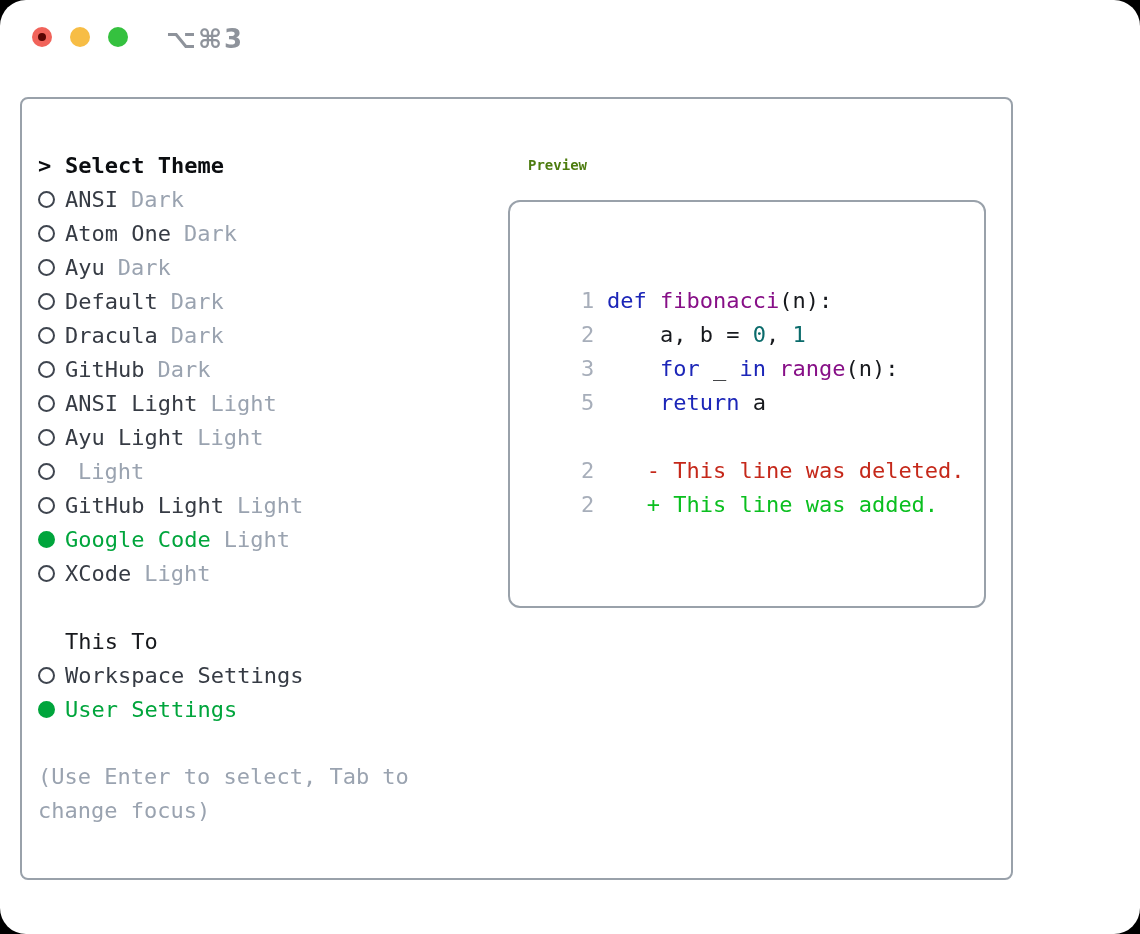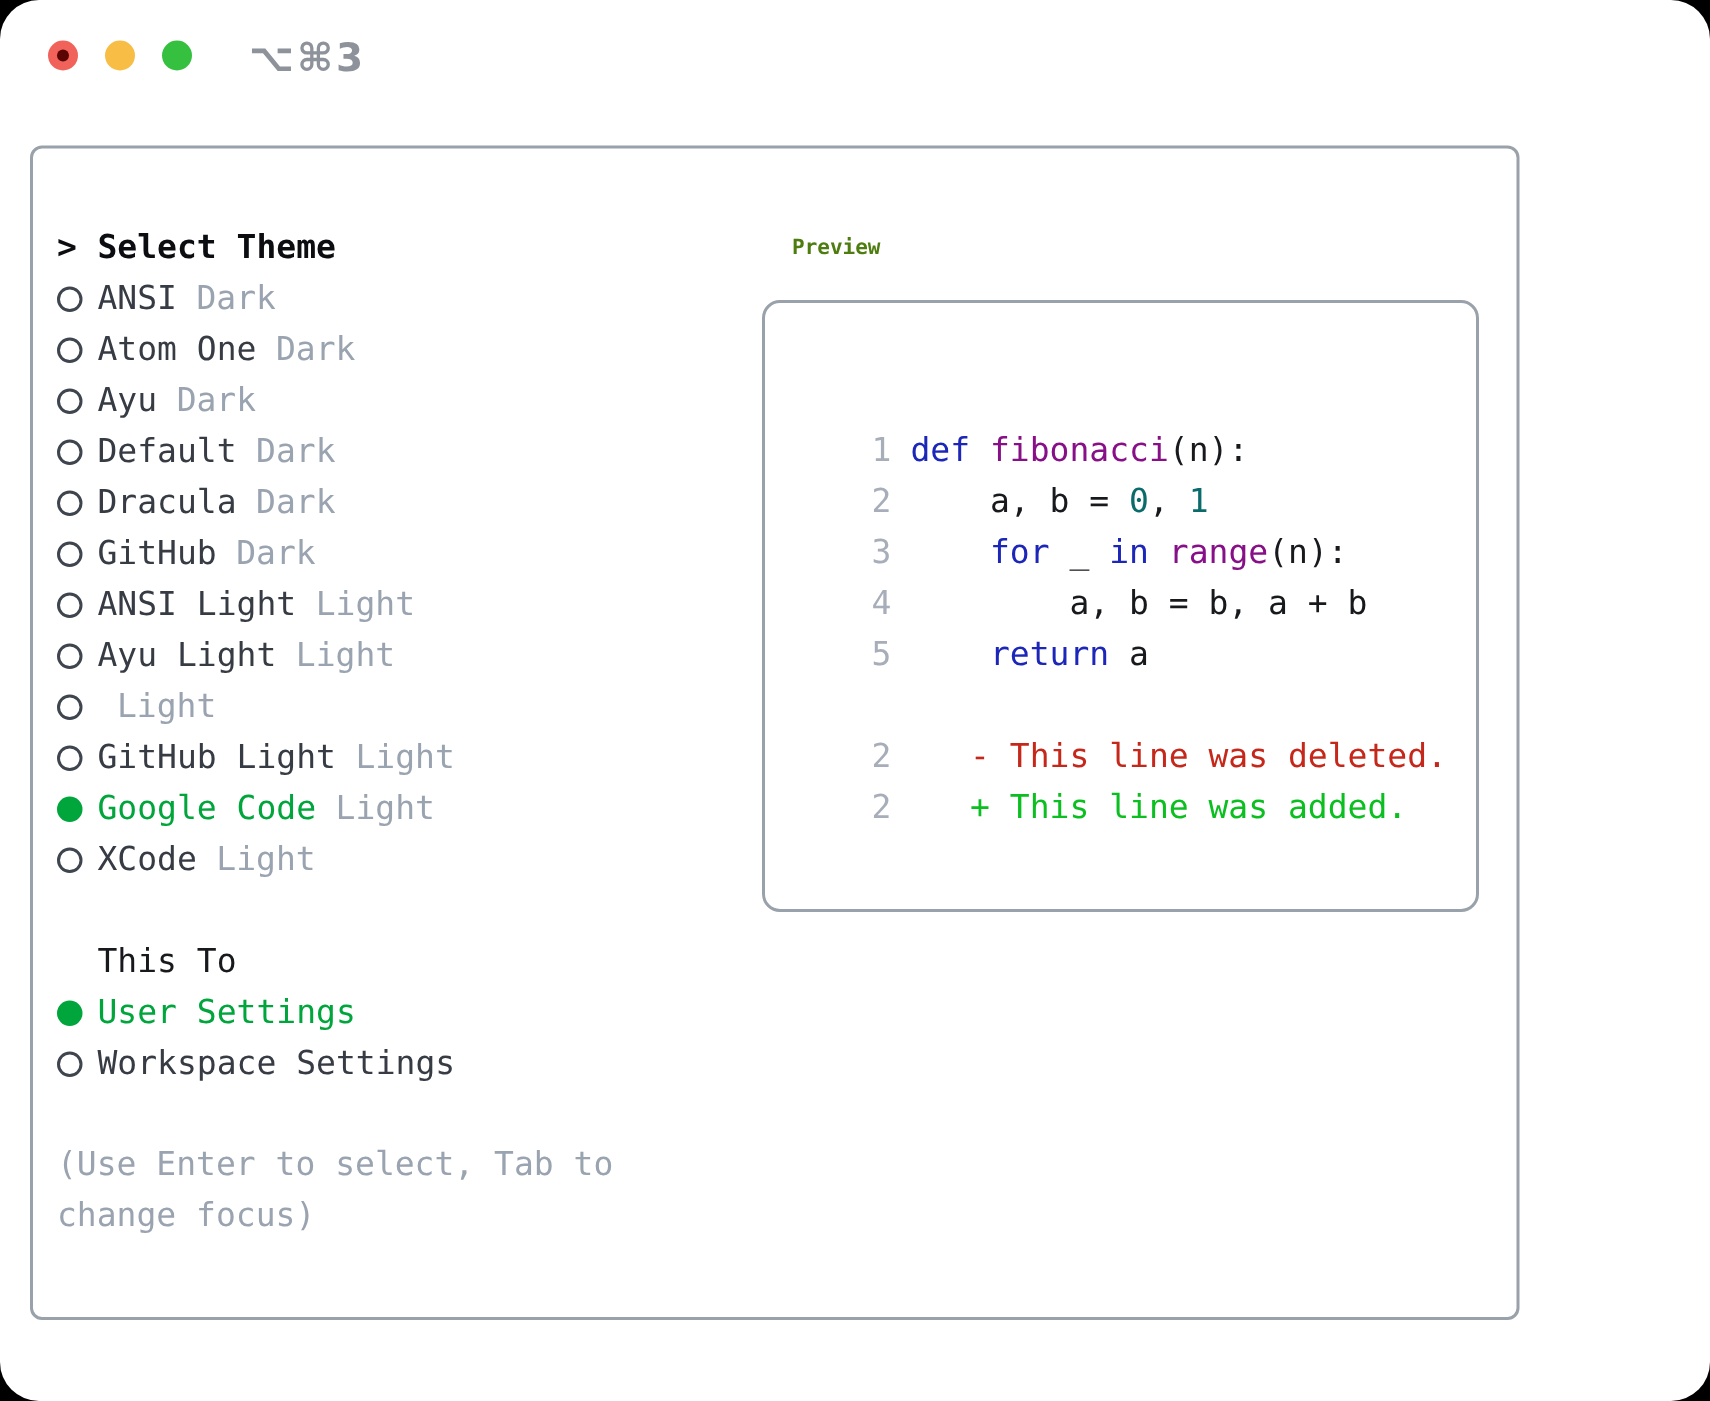--- a/index.html
+++ b/index.html
@@ -167,31 +167,31 @@
         </div>
 
       <div class="spacer"></div>
 
       <div class="row">
         <span class="marker"></span>
         <span class="apply-label">This To</span>
       </div>
 
       <div id="apply-list">
+          <div class="row">
+    <span class="marker">
+              <span class="bullet"></span>
+            </span>
+    <span class="nm opt-label">Workspace Settings</span>
+  </div>
           <div class="row selected">
     <span class="marker">
               <span class="bullet"></span>
             </span>
     <span class="nm opt-label">User Settings</span>
-  </div>
-          <div class="row">
-    <span class="marker">
-              <span class="bullet"></span>
-            </span>
-    <span class="nm opt-label">Workspace Settings</span>
   </div>
         </div>
 
       <div class="spacer"></div>
 
       <div class="hint">(Use Enter to select, Tab to change focus)</div>
     </div>
 
     <div class="preview-title">Preview</div>
 
@@ -200,23 +200,20 @@
           <div class="cline">
     <span class="lnum">1</span><span class="lcontent"><span class="tk-kw">def</span><span class="tk-plain"> </span><span class="tk-fn">fibonacci</span><span class="tk-plain">(n):</span></span>
   </div>
           <div class="cline">
     <span class="lnum">2</span><span class="lcontent"><span class="tk-plain">    a, b = </span><span class="tk-num">0</span><span class="tk-plain">, </span><span class="tk-num">1</span></span>
   </div>
           <div class="cline">
     <span class="lnum">3</span><span class="lcontent"><span class="tk-plain">    </span><span class="tk-kw">for</span><span class="tk-plain"> _ </span><span class="tk-kw">in</span><span class="tk-plain"> </span><span class="tk-fn">range</span><span class="tk-plain">(n):</span></span>
   </div>
           <div class="cline">
-    <span class="lnum">4</span><span class="lcontent"><span class="tk-plain">        a, b = b, a + b</span></span>
-  </div>
-          <div class="cline">
     <span class="lnum">5</span><span class="lcontent"><span class="tk-plain">    </span><span class="tk-kw">return</span><span class="tk-plain"> a</span></span>
   </div>
           <div class="cline">
     <span class="lnum"></span><span class="lcontent"></span>
   </div>
           <div class="cline">
     <span class="lnum">2</span><span class="lcontent"><span class="tk-del">   - This line was deleted.</span></span>
   </div>
           <div class="cline">
     <span class="lnum">2</span><span class="lcontent"><span class="tk-add">   + This line was added.</span></span>

